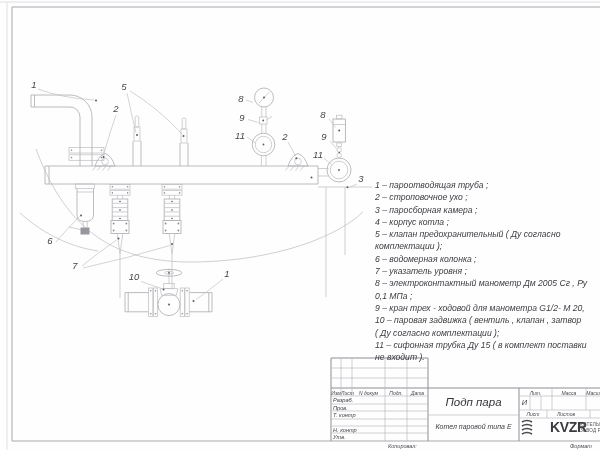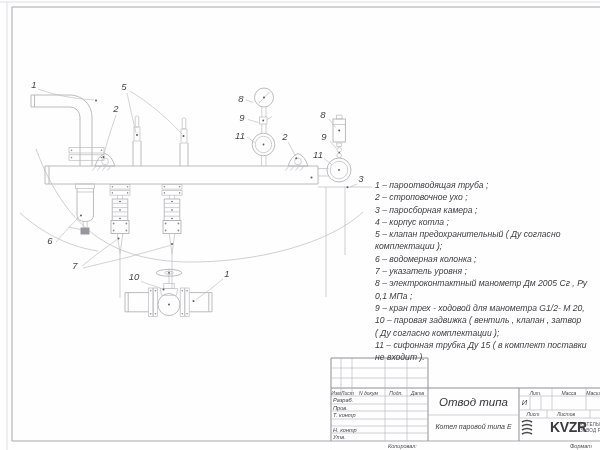--- a/index.html
+++ b/index.html
@@ -291,21 +291,21 @@
     <span class="t tb-hdr" style="left:352px;top:389.5px;width:33px;">N докум</span>
     <span class="t tb-hdr" style="left:385px;top:389.5px;width:22px;">Подп.</span>
     <span class="t tb-hdr" style="left:407px;top:389.5px;width:21px;">Дата</span>
 
     <span class="t tb-row" style="left:333px;top:397px;">Разраб.</span>
     <span class="t tb-row" style="left:333px;top:404.5px;">Пров.</span>
     <span class="t tb-row" style="left:333px;top:412px;">Т. контр</span>
     <span class="t tb-row" style="left:333px;top:426.5px;">Н. контр</span>
     <span class="t tb-row" style="left:333px;top:433.8px;">Утв.</span>
 
-    <span class="t tb-title" style="left:428px;top:390px;width:91px;">Отвод типа</span>
+    <span class="t tb-title" style="left:428px;top:390px;width:91px;">Подп пара</span>
     <span class="t tb-product" style="left:428px;top:423px;width:91px;">Котел паровой типа Е</span>
 
     <span class="t tb-hdr" style="left:519px;top:389.5px;width:33px;">Лит.</span>
     <span class="t tb-hdr" style="left:552px;top:389.5px;width:34px;">Масса</span>
     <span class="t tb-hdr" style="left:586px;top:389.5px;width:14px;">Масш</span>
     <span class="t tb-lit" style="left:519px;top:398px;width:11px;">И</span>
     <span class="t tb-hdr" style="left:519px;top:411px;width:28px;">Лист</span>
     <span class="t tb-hdr" style="left:547px;top:411px;width:38px;">Листов</span>
 
     <span class="t logo-kvzr" style="left:550px;top:419px;">KVZR</span>

